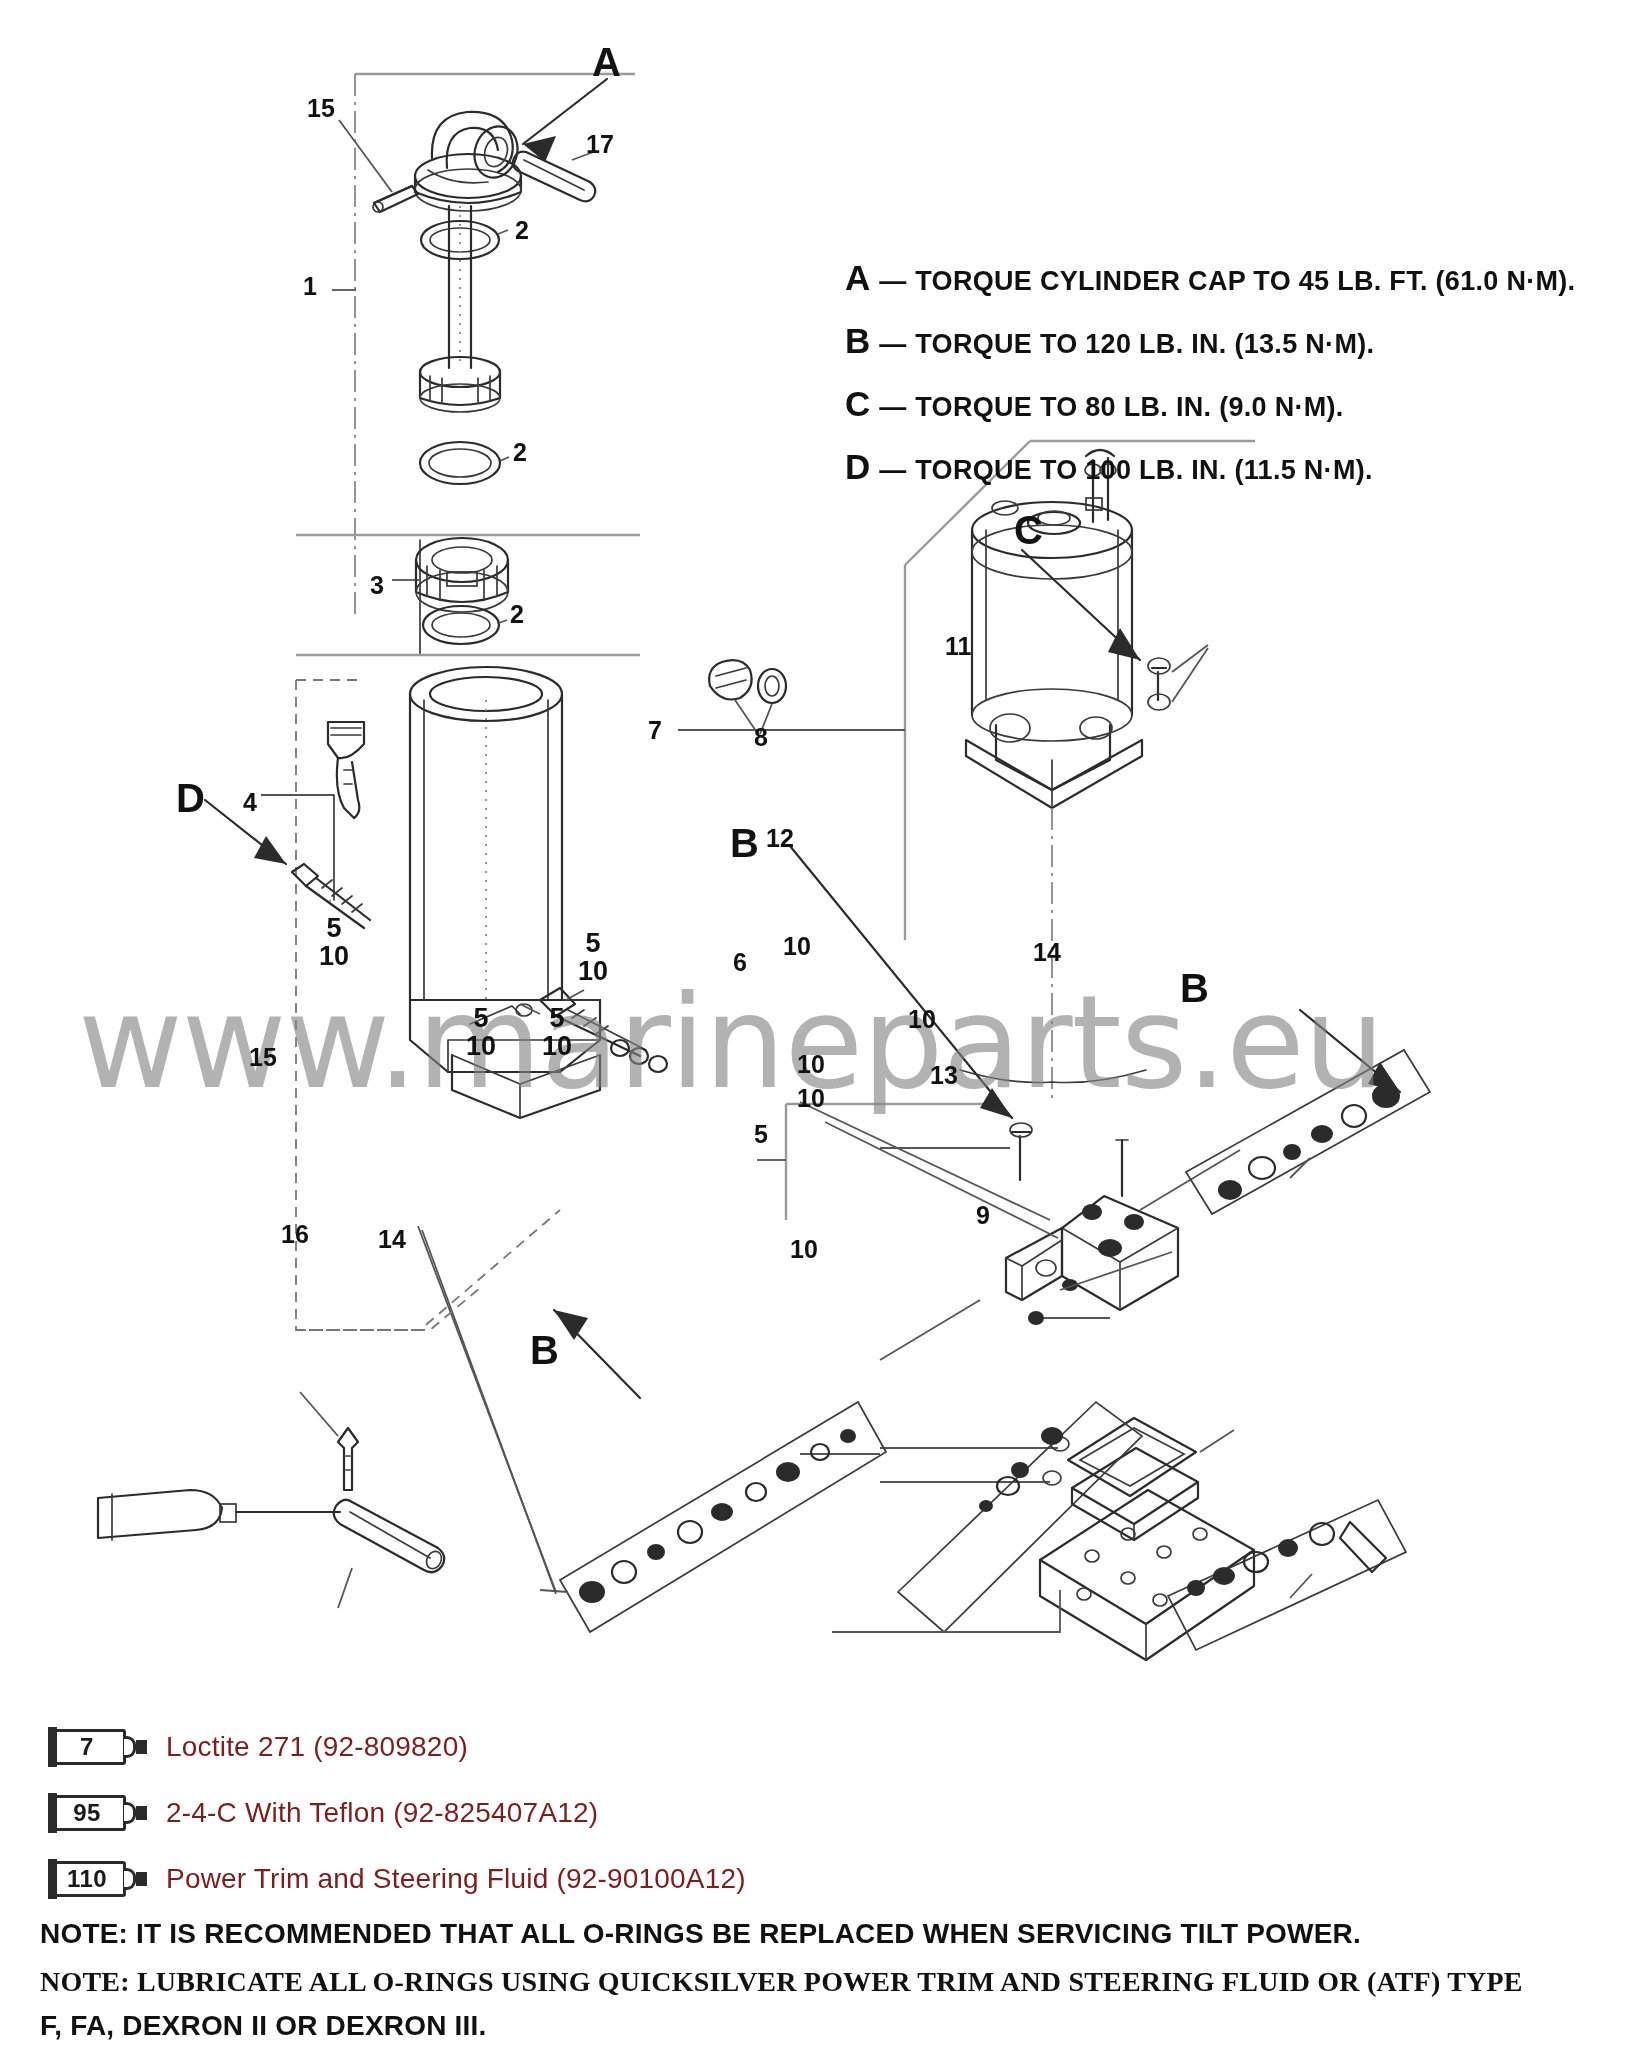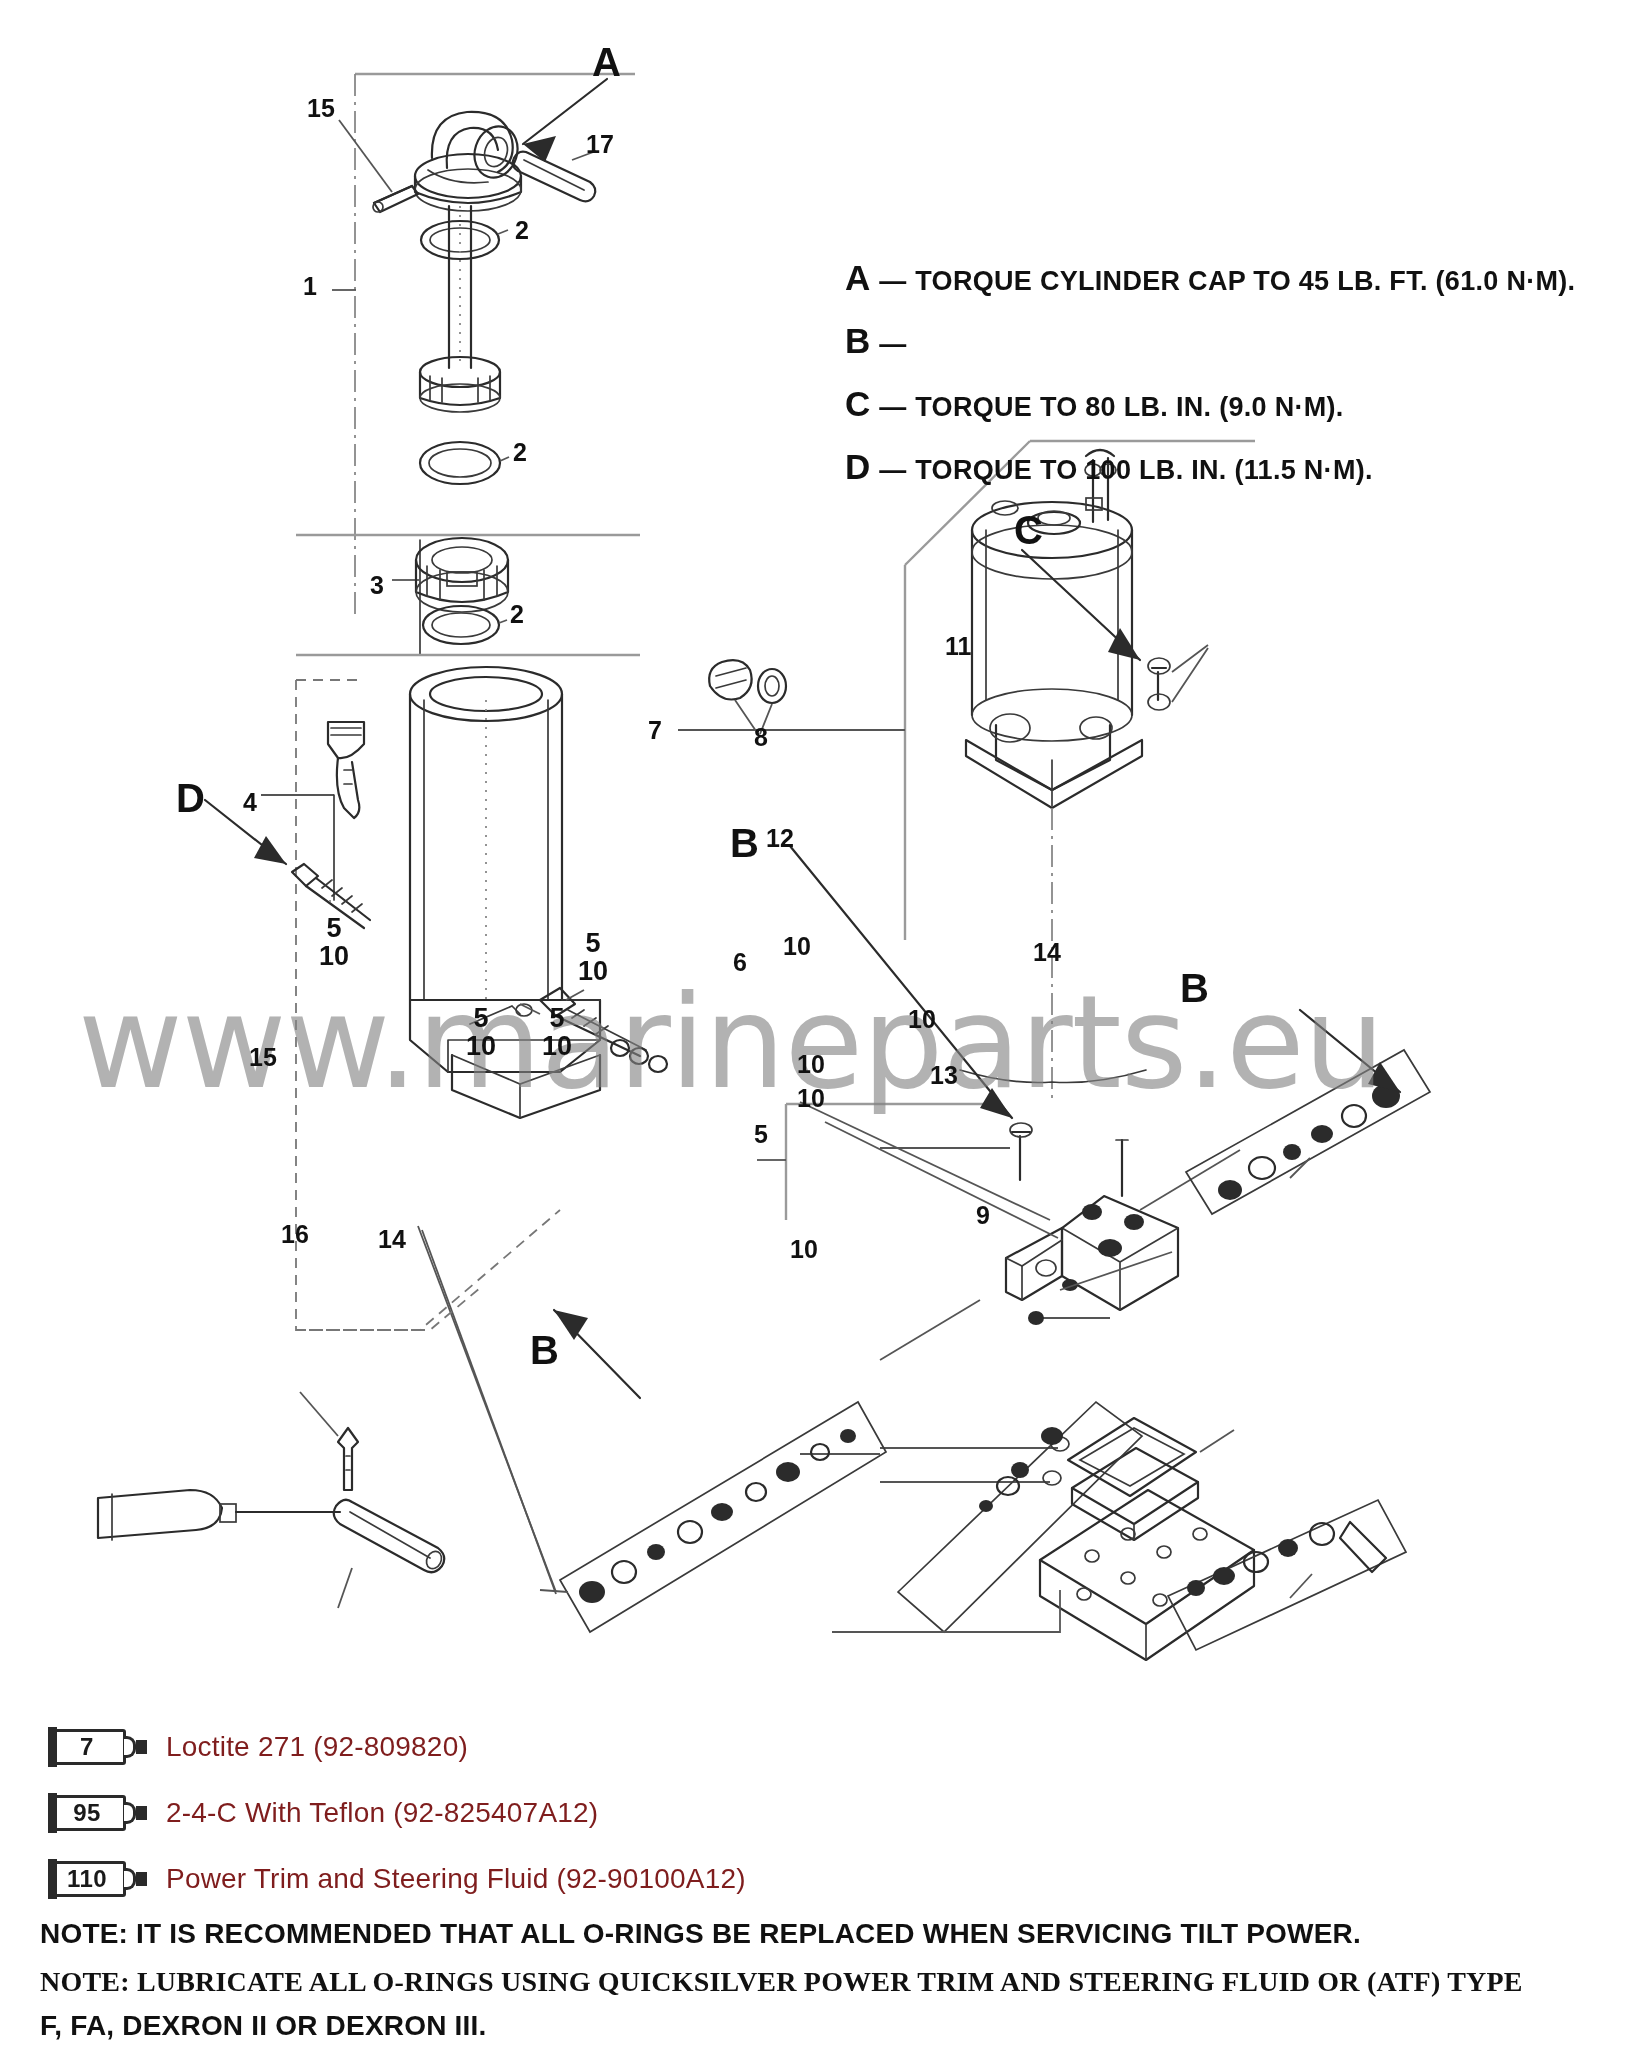--- a/index.html
+++ b/index.html
@@ -484,20 +484,21 @@
 
   <div class="torque-list">
     <div class="torque-row">
       <span class="torque-letter">A</span>
       <span class="torque-dash">—</span>
       <span class="torque-text">TORQUE CYLINDER CAP TO 45 LB. FT. (61.0 N·M).</span>
     </div>
     <div class="torque-row">
       <span class="torque-letter">B</span>
       <span class="torque-dash">—</span>
+      <span class="torque-text">TORQUE TO 120 LB. IN. (13.5 N·M).</span>
     </div>
     <div class="torque-row">
       <span class="torque-letter">C</span>
       <span class="torque-dash">—</span>
       <span class="torque-text">TORQUE TO 80 LB. IN. (9.0 N·M).</span>
     </div>
     <div class="torque-row">
       <span class="torque-letter">D</span>
       <span class="torque-dash">—</span>
       <span class="torque-text">TORQUE TO 100 LB. IN. (11.5 N·M).</span>

